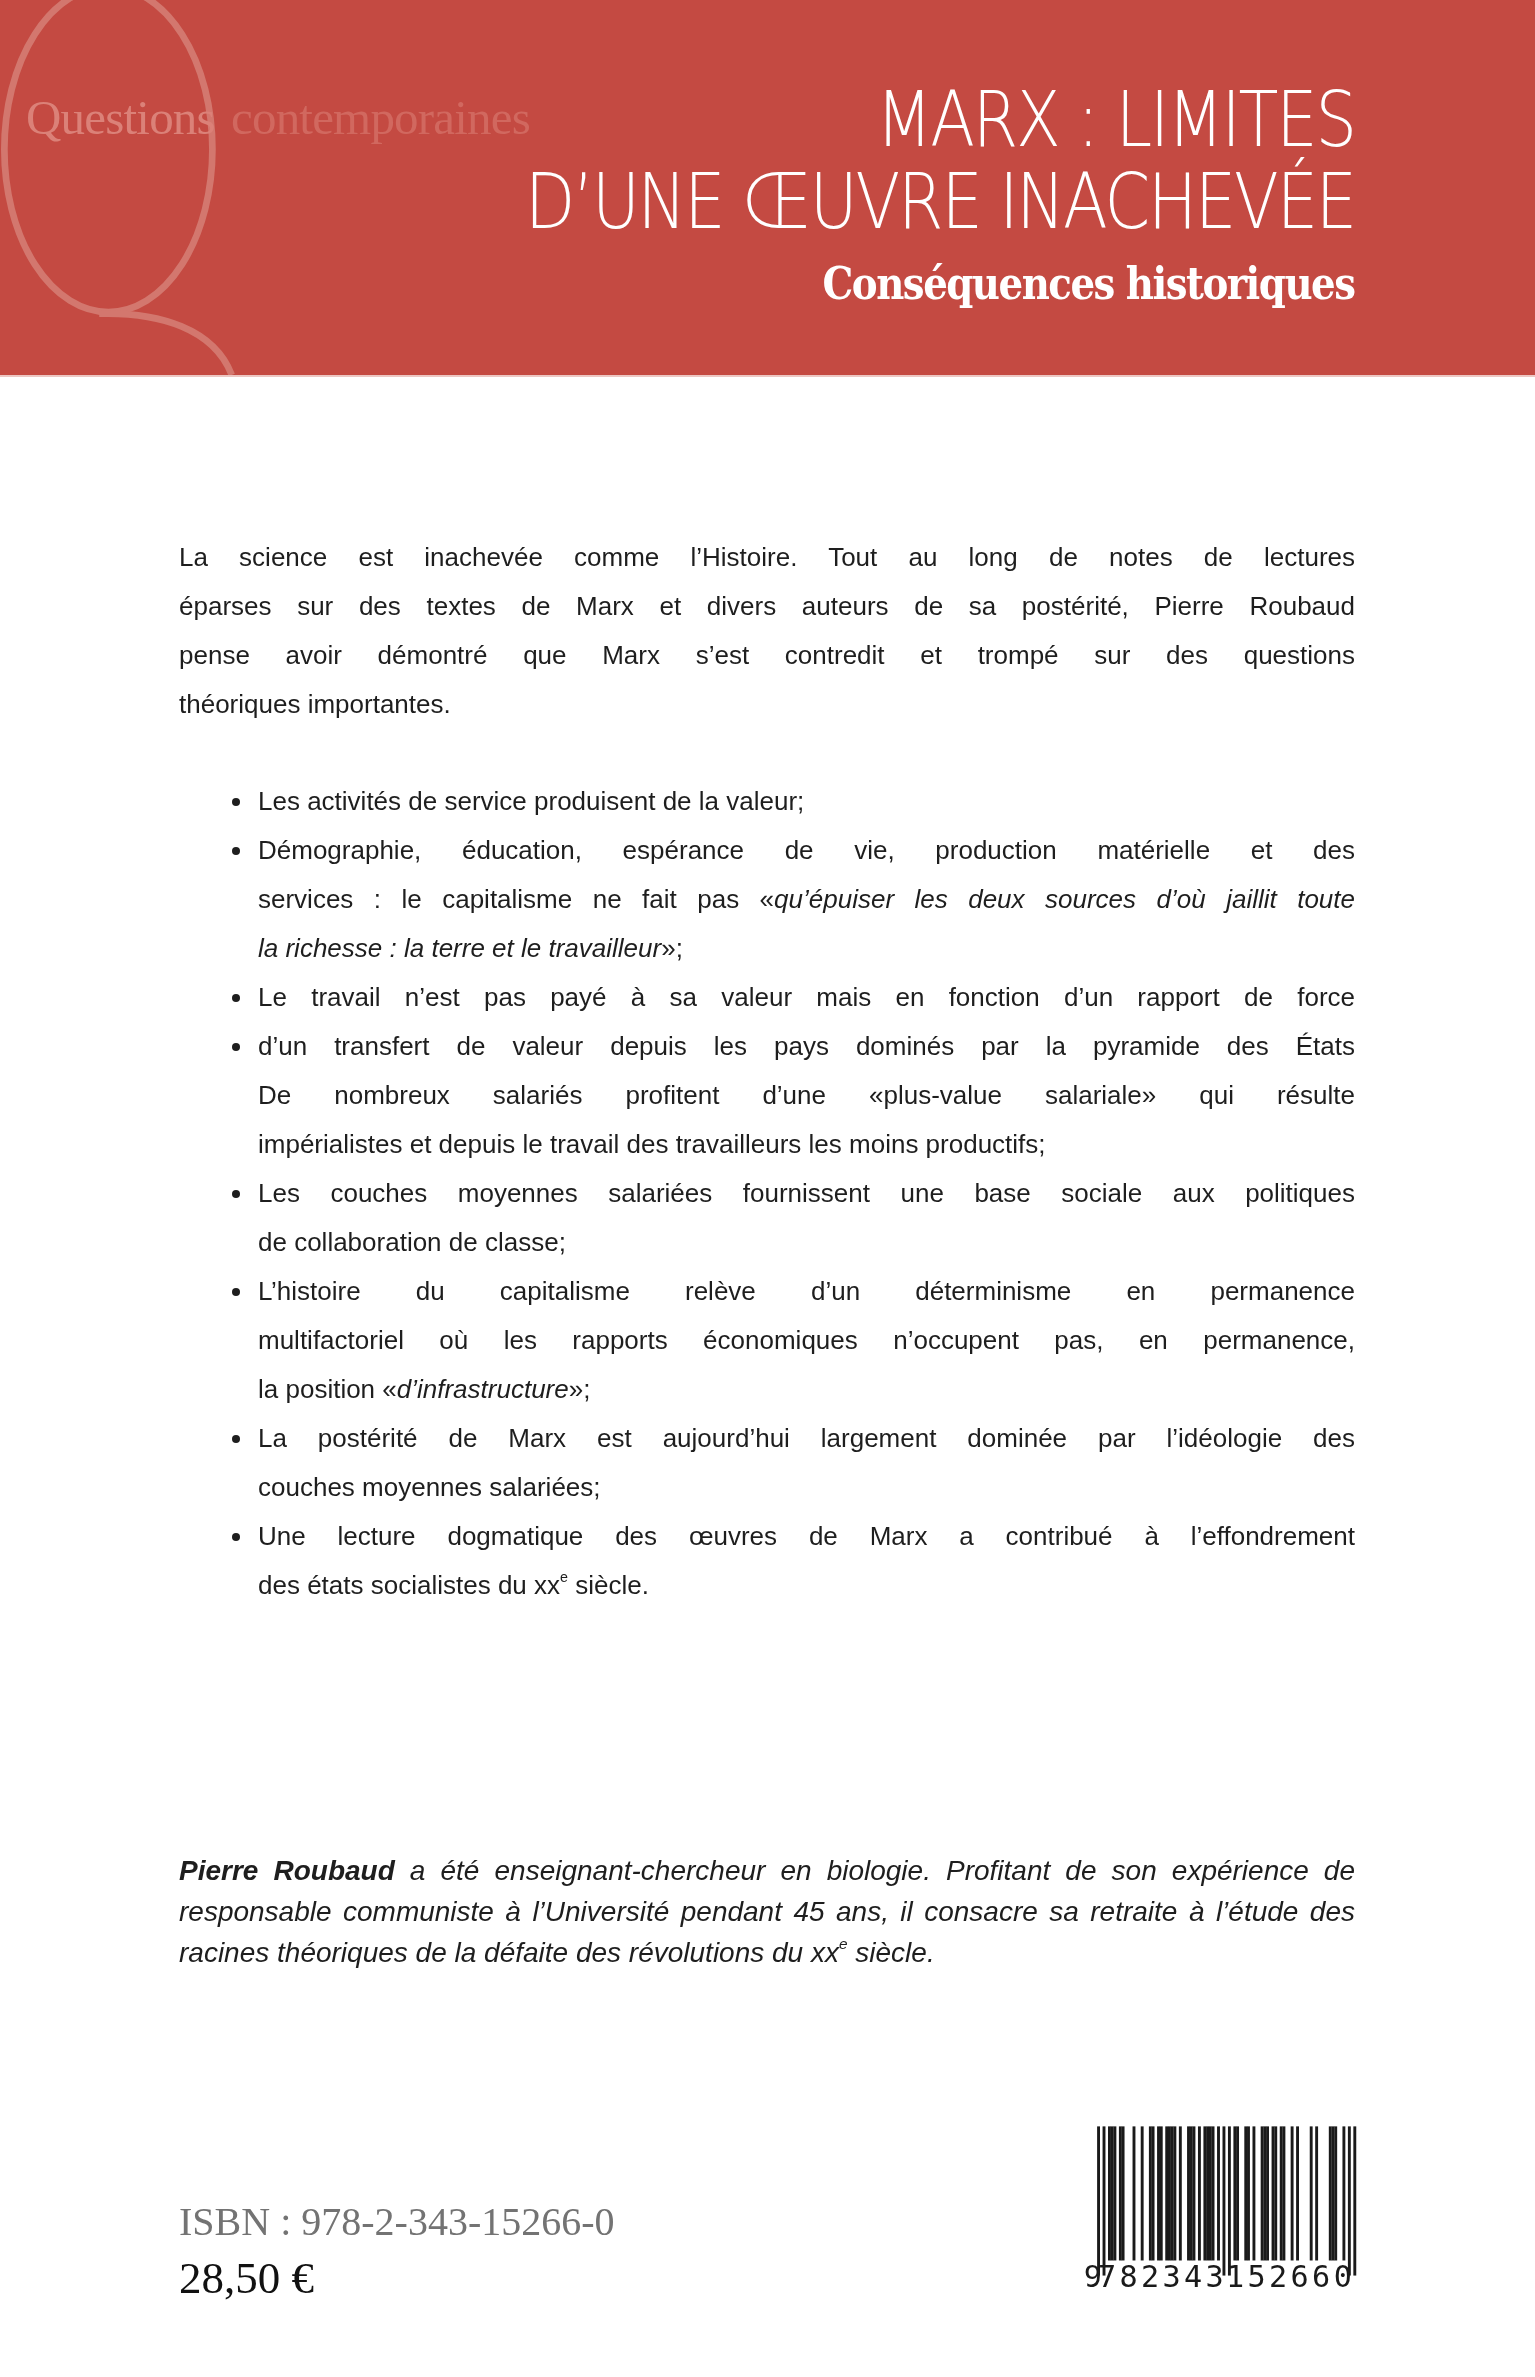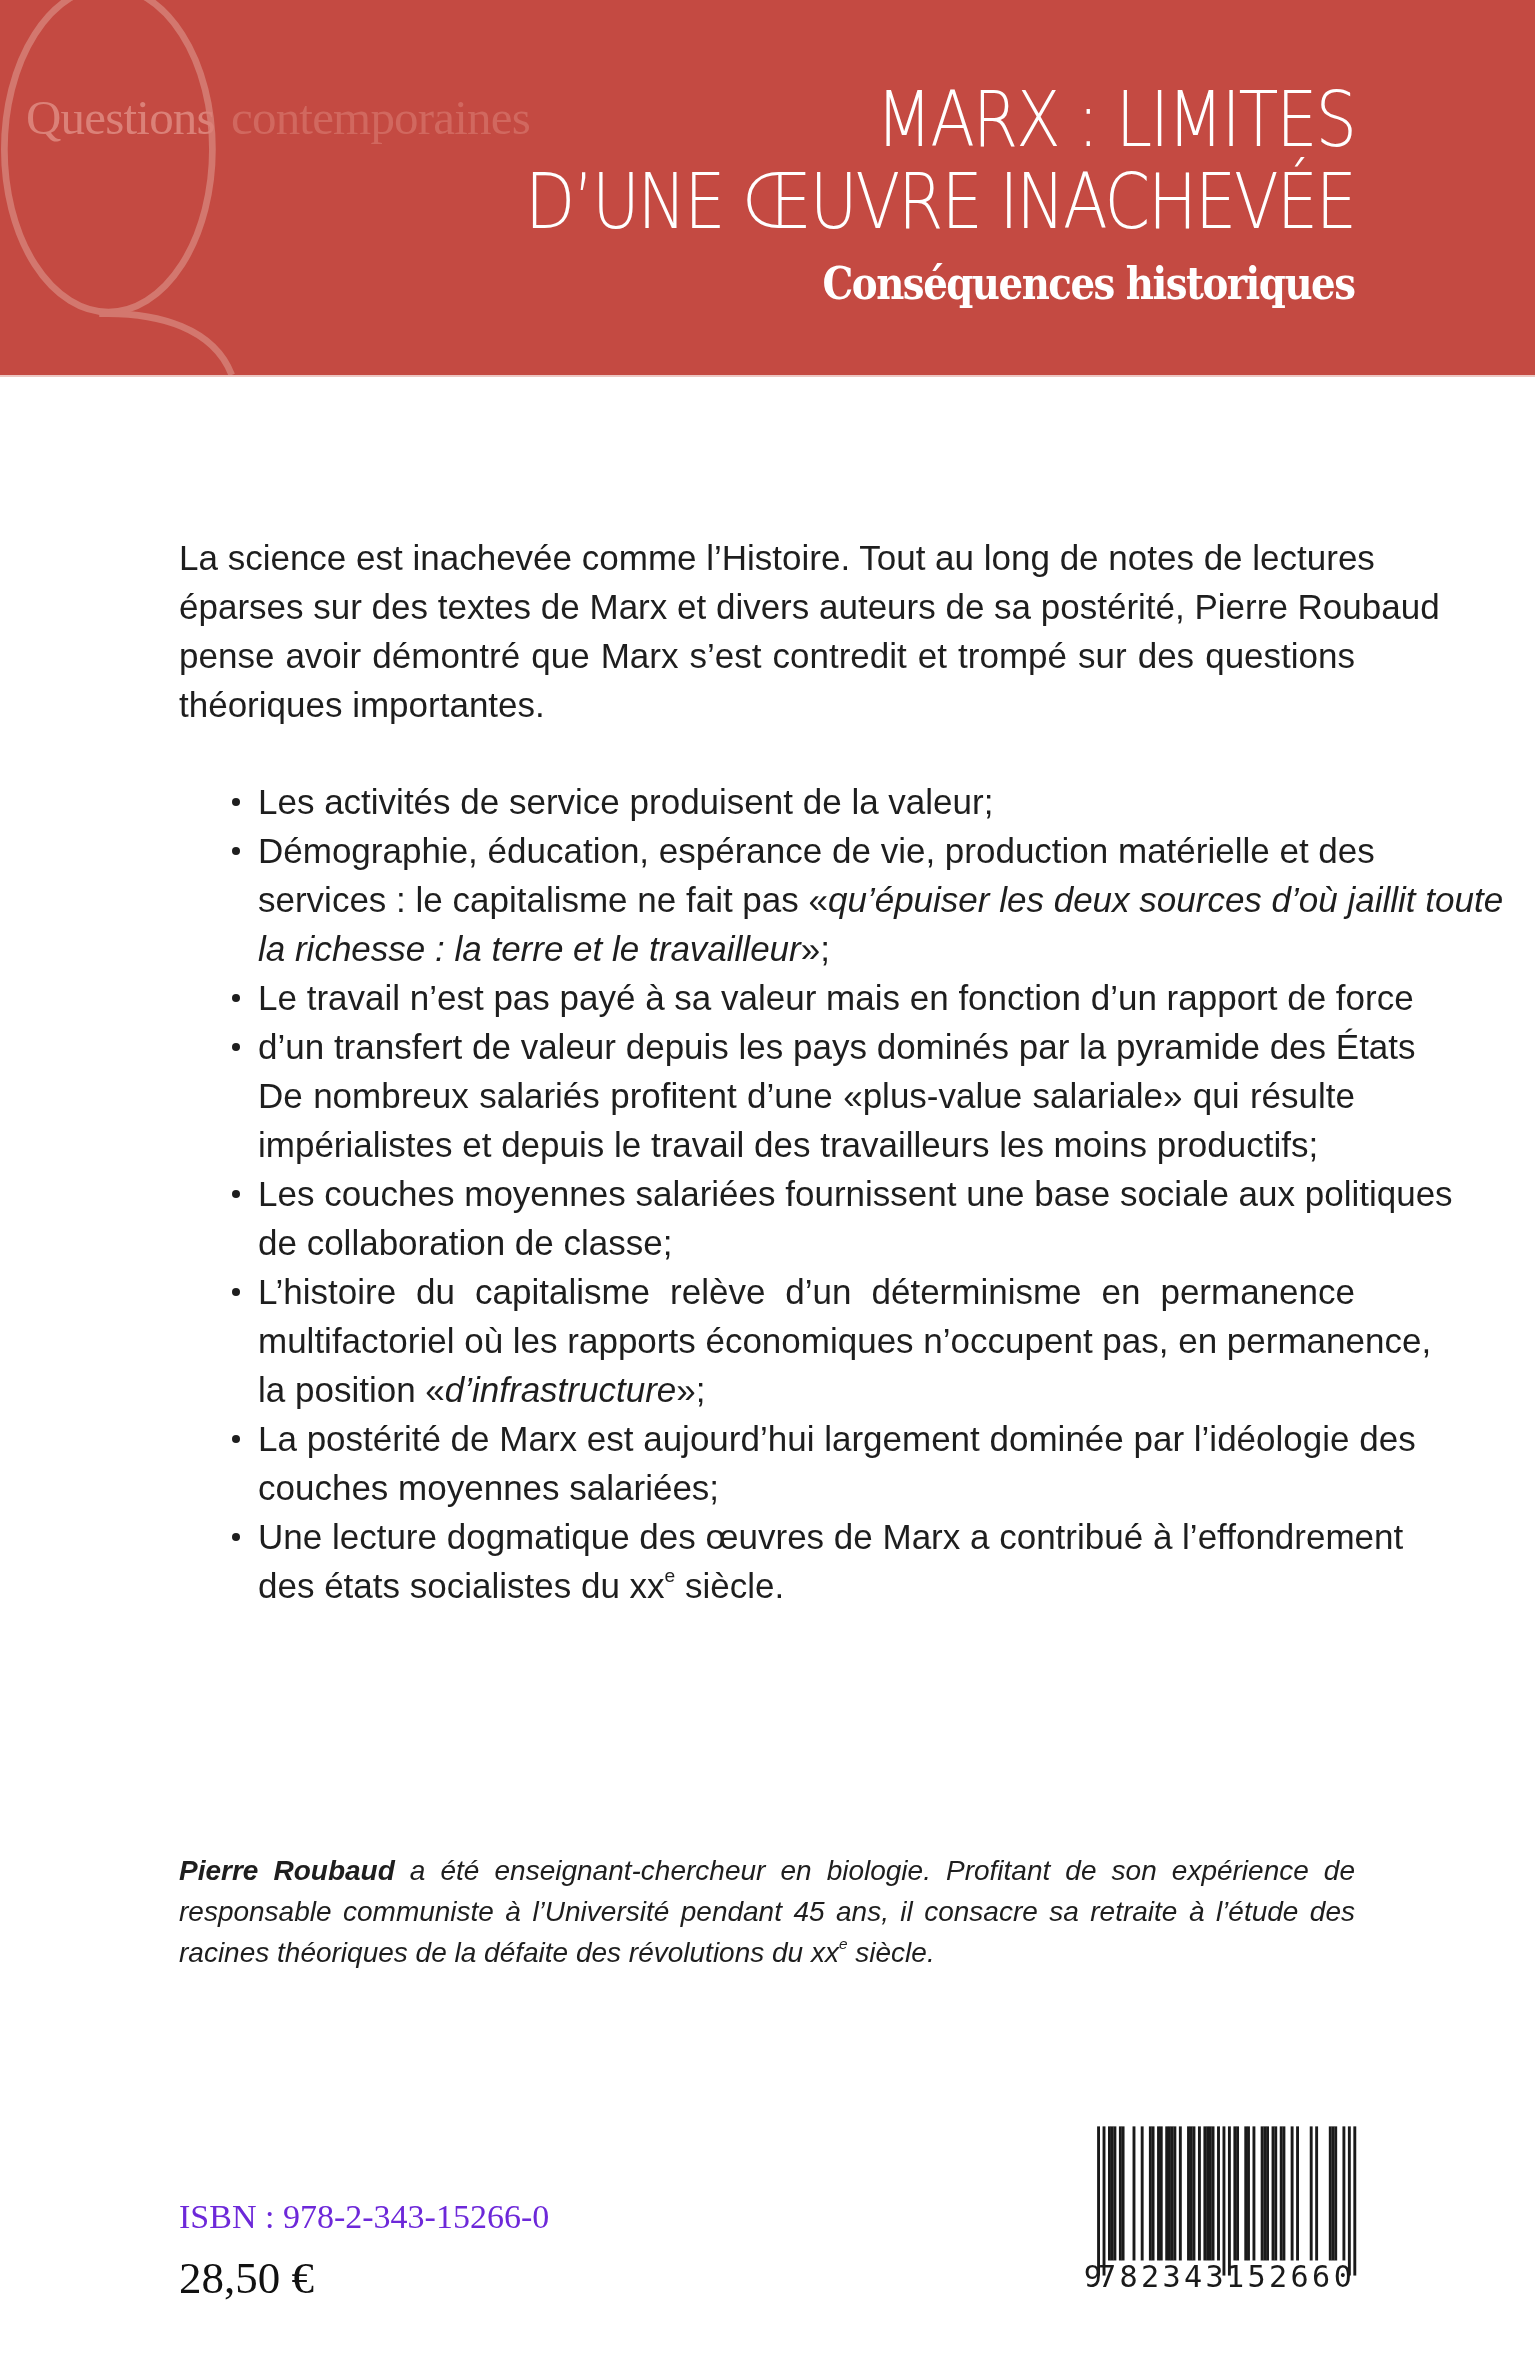--- a/index.html
+++ b/index.html
@@ -15,33 +15,33 @@
   .header-edge { position: absolute; left: 0; top: 375px; width: 1535px; height: 1.7px; background: #ecc7c3; }
   .q-logo { position: absolute; left: 0; top: 0; width: 252px; height: 375px; }
   .series { position: absolute; top: 89px; font-family: "Liberation Serif", serif; font-weight: normal; font-size: 49px; letter-spacing: -0.8px; white-space: nowrap; }
   .series-a { left: 26px; color: #DB8178; }
   .series-b { left: 231px; color: #D1685F; }
   .title-line { position: absolute; right: 180px; color: #ffffff; font-family: "DejaVu Sans", sans-serif; font-weight: 200; font-size: 76px; letter-spacing: -2.5px; white-space: nowrap; line-height: 1; transform-origin: right center; transform: scaleX(0.86); }
   .title-1 { top: 82px; }
   .title-2 { top: 164px; }
   .subtitle { position: absolute; right: 180px; top: 262px; color: #ffffff; font-family: "DejaVu Serif", serif; font-weight: bold; font-size: 44px; letter-spacing: -1.7px; white-space: nowrap; line-height: 1; transform-origin: right center; transform: scaleX(0.88); }
 
-  .body-text { position: absolute; font-family: "Liberation Sans", sans-serif; font-size: 35px; color: #1e1e1e; }
+  .body-text { position: absolute; font-family: "Liberation Sans", sans-serif; font-size: 26px; color: #1e1e1e; }
   .line { height: 49px; line-height: 49px; white-space: nowrap; }
   .j { text-align: justify; text-align-last: justify; }
   .intro { left: 179px; top: 533px; width: 1176px; }
   .bullets { left: 232px; top: 777px; width: 1123px; }
   .bullet-item { position: relative; padding-left: 26px; }
   .bullet-dot { position: absolute; left: 0; top: 21px; width: 8.4px; height: 8.4px; border-radius: 50%; background: #1e1e1e; }
   .bio { left: 179px; top: 1850px; width: 1176px; font-style: italic; font-size: 28px; }
   .bio .line { height: 41px; line-height: 41px; }
   .bio .name { font-style: italic; font-weight: bold; margin-top: 28px; }
   em { font-style: italic; }
   sup { font-size: 0.55em; vertical-align: 0.85em; line-height: 0; }
-  .isbn { position: absolute; left: 179px; top: 2198px; font-family: "Liberation Serif", serif; font-size: 34px; color: #6d28d9; white-space: nowrap; }
+  .isbn { position: absolute; left: 179px; top: 2198px; font-family: "Liberation Serif", serif; font-size: 40px; color: #737373; white-space: nowrap; }
   .price { position: absolute; left: 179px; top: 2252px; font-family: "Liberation Serif", serif; font-size: 45px; color: #111; white-space: nowrap; }
   .barcode { position: absolute; left: 1082px; top: 2118px; width: 285px; height: 176px; }
 </style>
 </head>
 <body>
 
 <div class="header">
   <svg class="q-logo" viewBox="0 0 300 447" width="252" height="375">
     <ellipse cx="129" cy="178" rx="124" ry="194" fill="none" stroke="#D3776E" stroke-width="8"></ellipse>
     <path d="M 118 374 C 190 372, 255 392, 276 447" fill="none" stroke="#D3776E" stroke-width="8"></path>

